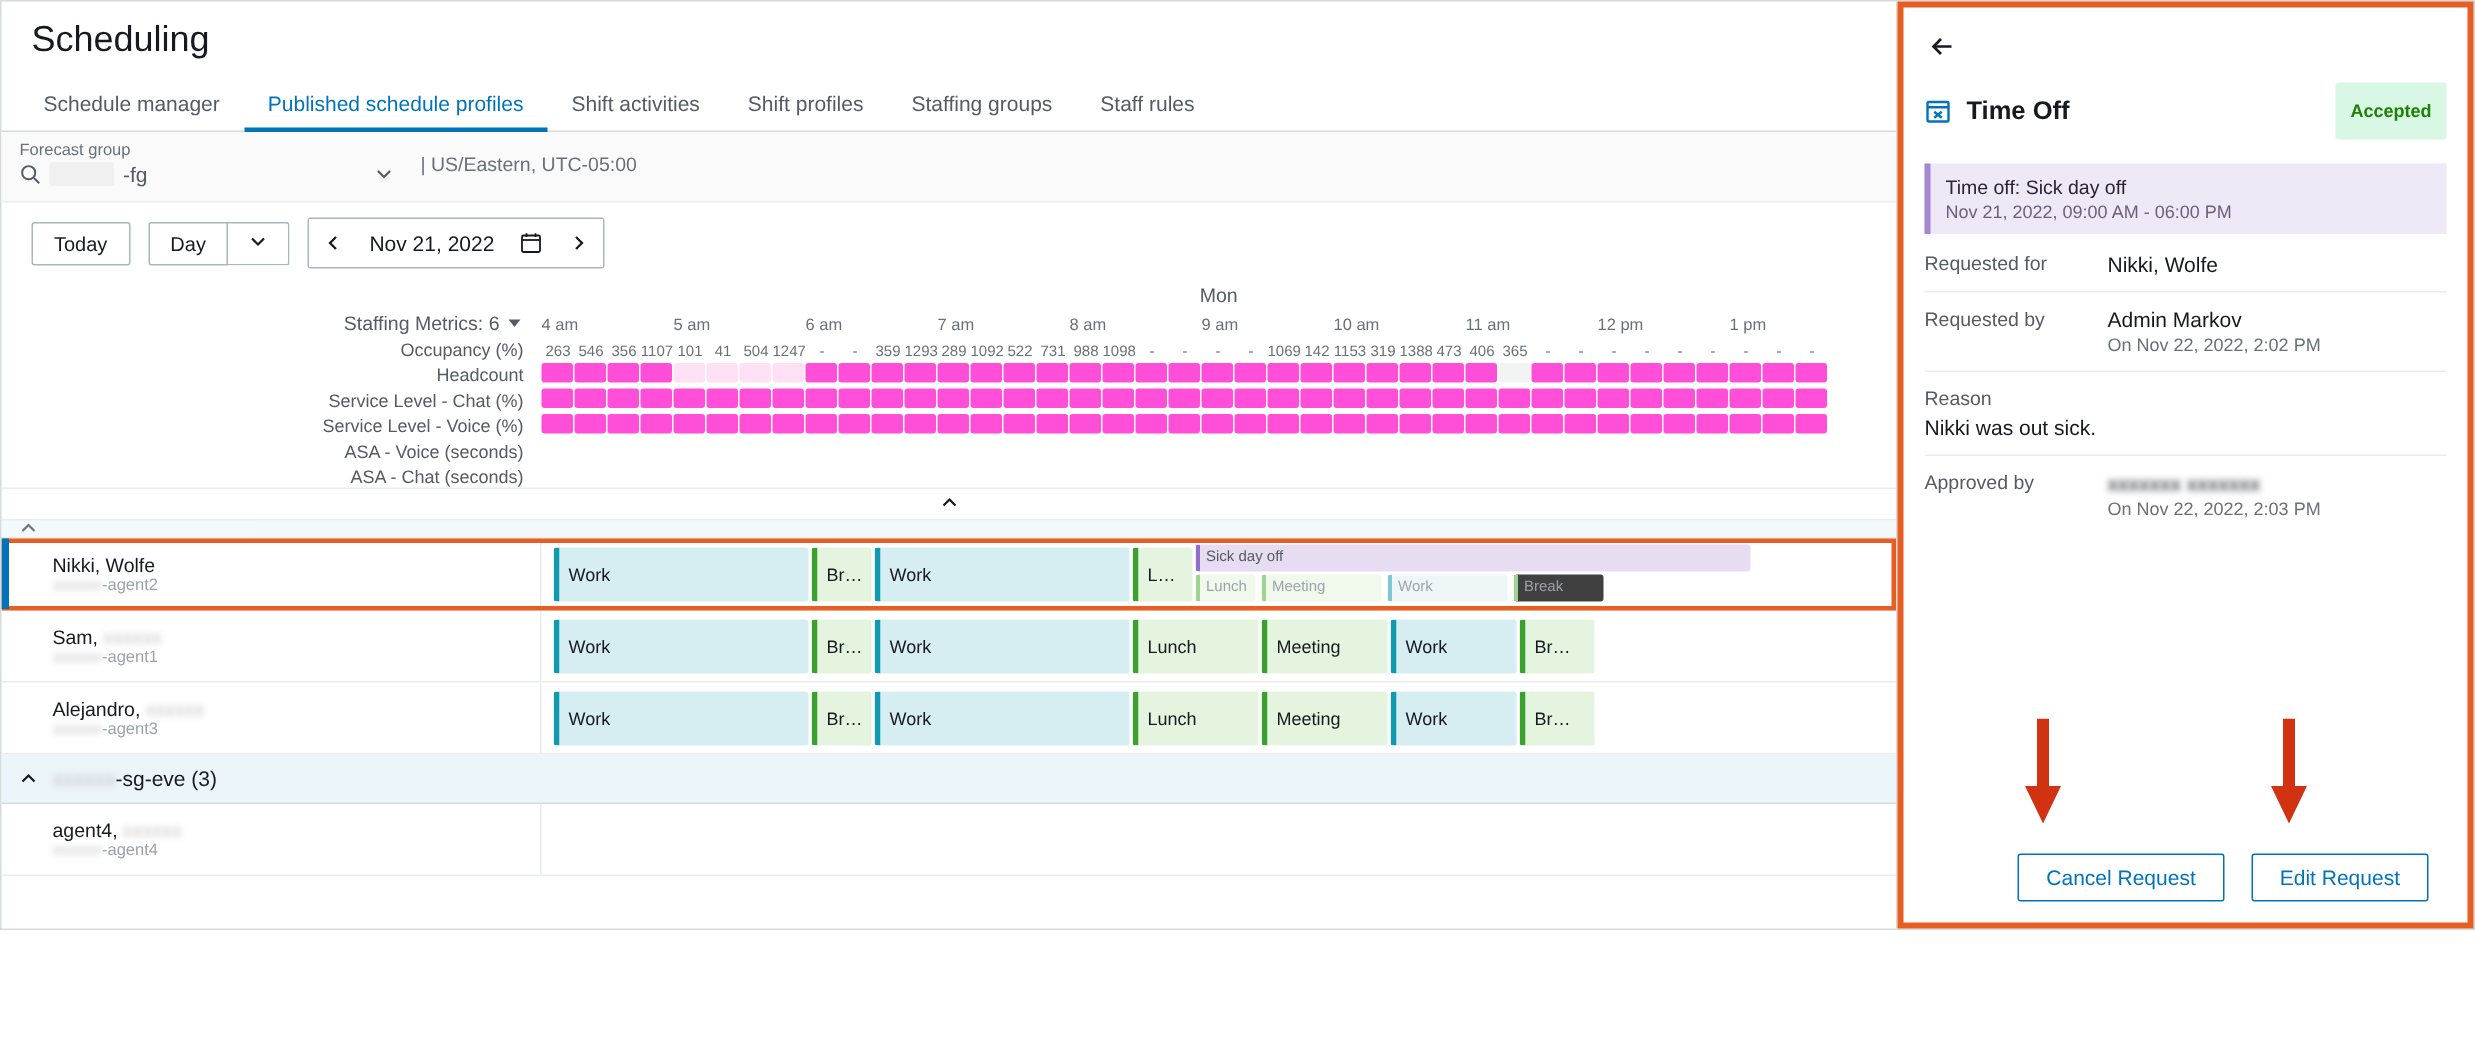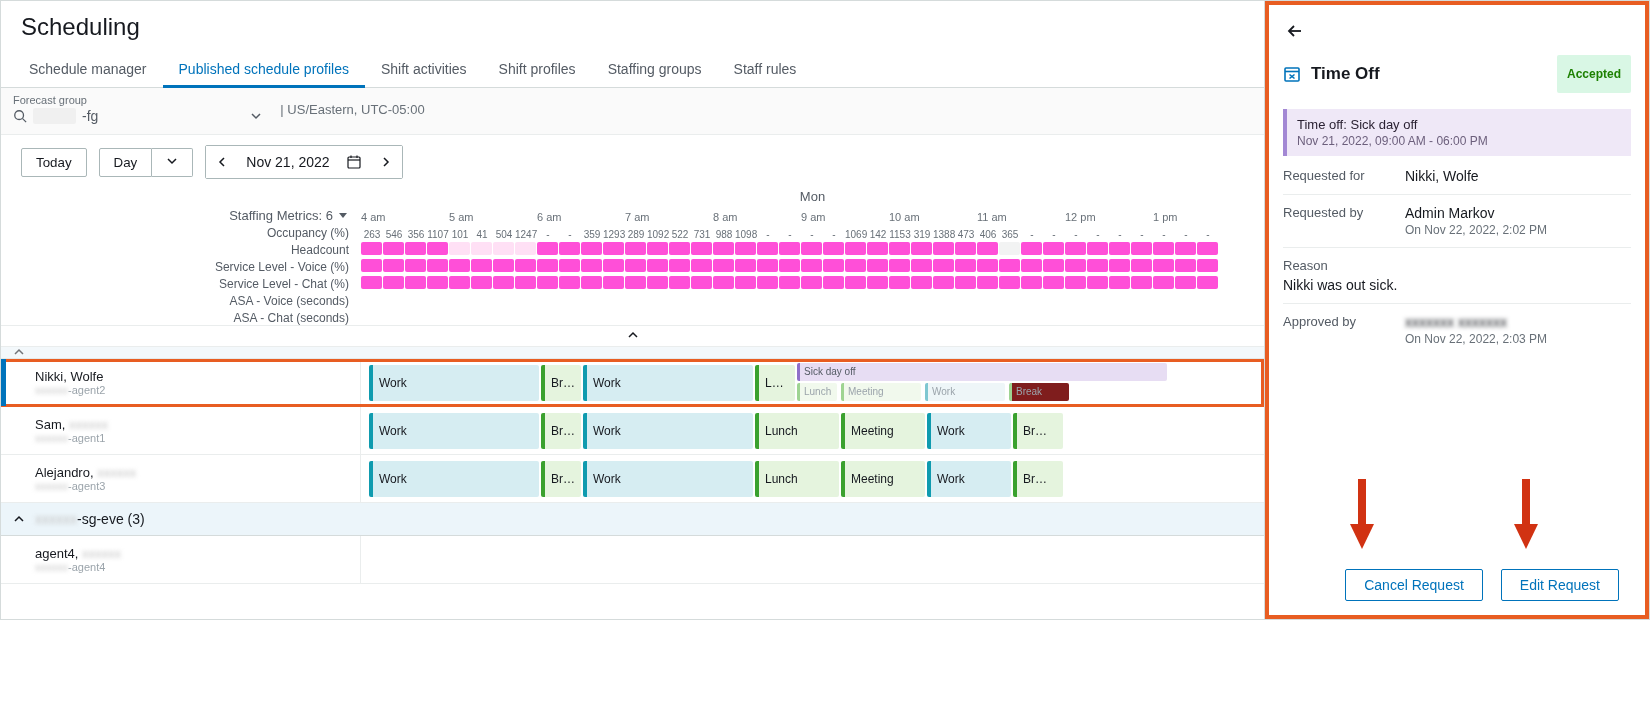--- a/index.html
+++ b/index.html
@@ -62,21 +62,21 @@
 .shift { position: absolute; top: 6px; height: 36px; border-radius: 2px; display: flex; align-items: center; font-size: 12px; padding: 0 6px; overflow: hidden; white-space: nowrap; border-left: 4px solid; }
 .s-work { background: #d6edf2; border-color: #0f9baf; color: #16191f; }
 .s-break { background: #e5f4de; border-color: #3aa12e; color: #16191f; }
 .s-lunch { background: #e5f4de; border-color: #3aa12e; color: #16191f; }
 .s-meet { background: #e5f4de; border-color: #3aa12e; color: #16191f; }
 .overlay { position: absolute; height: 18px; border-radius: 2px; font-size: 10px; padding: 0 4px; display: flex; align-items: center; overflow: hidden; white-space: nowrap; border-left: 3px solid; }
 .o-sick { top: 4px; background: #e7ddf3; border-color: #8f6fc9; color: #545b64; }
 .o-work { background: #eef6f8; border-color: #7fc7d1; color: #9ba4ab; }
 .o-lunch { background: #f1f9ed; border-color: #9ed492; color: #9ba4ab; }
 .o-meet { background: #f1f9ed; border-color: #9ed492; color: #9ba4ab; }
-.o-break { background: #7f1d1d; border-color: #9ed492; color: #9ba4ab; }
+.o-break { background: #404040; border-color: #9ed492; color: #9ba4ab; }
 
 
 .panel { width: 384px; flex-shrink: 0; display: flex; flex-direction: column; outline: 4px solid #e85d22; outline-offset: -4px; position: relative; }
 .panel-inner { padding: 14px 18px 60px; flex: 1; overflow: auto; }
 .back-row { padding: 4px 0 12px; }
 .back-btn { width: 24px; height: 24px; display: flex; align-items: center; justify-content: center; cursor: pointer; }
 .panel-title-row { display: flex; align-items: center; justify-content: space-between; margin-bottom: 16px; }
 .panel-title-row .pt-left { display: flex; align-items: center; gap: 10px; }
 .pt-icon { width: 18px; height: 18px; color: #0073bb; }
 .pt-text { font-size: 17px; font-weight: 600; }
@@ -287,66 +287,66 @@
             <div class="heat pink"></div>
             <div class="heat pink"></div>
             <div class="heat pink"></div>
             <div class="heat pink"></div>
             <div class="heat pink"></div>
             <div class="heat pink"></div>
             <div class="heat pink"></div>
           </div>
       </div>
       <div class="metric-row">
+        <div class="metric-name">Service Level - Chat (%)</div>
+        <div id="heat-slc" class="metric-cells">
+            <div class="heat pink"></div>
+            <div class="heat pink"></div>
+            <div class="heat pink"></div>
+            <div class="heat pink"></div>
+            <div class="heat pink"></div>
+            <div class="heat pink"></div>
+            <div class="heat pink"></div>
+            <div class="heat pink"></div>
+            <div class="heat pink"></div>
+            <div class="heat pink"></div>
+            <div class="heat pink"></div>
+            <div class="heat pink"></div>
+            <div class="heat pink"></div>
+            <div class="heat pink"></div>
+            <div class="heat pink"></div>
+            <div class="heat pink"></div>
+            <div class="heat pink"></div>
+            <div class="heat pink"></div>
+            <div class="heat pink"></div>
+            <div class="heat pink"></div>
+            <div class="heat pink"></div>
+            <div class="heat pink"></div>
+            <div class="heat pink"></div>
+            <div class="heat pink"></div>
+            <div class="heat pink"></div>
+            <div class="heat pink"></div>
+            <div class="heat pink"></div>
+            <div class="heat pink"></div>
+            <div class="heat pink"></div>
+            <div class="heat pink"></div>
+            <div class="heat pink"></div>
+            <div class="heat pink"></div>
+            <div class="heat pink"></div>
+            <div class="heat pink"></div>
+            <div class="heat pink"></div>
+            <div class="heat pink"></div>
+            <div class="heat pink"></div>
+            <div class="heat pink"></div>
+            <div class="heat pink"></div>
+          </div>
+      </div>
+      <div class="metric-row">
         <div class="metric-name">Service Level - Voice (%)</div>
         <div id="heat-slv" class="metric-cells">
-            <div class="heat pink"></div>
-            <div class="heat pink"></div>
-            <div class="heat pink"></div>
-            <div class="heat pink"></div>
-            <div class="heat pink"></div>
-            <div class="heat pink"></div>
-            <div class="heat pink"></div>
-            <div class="heat pink"></div>
-            <div class="heat pink"></div>
-            <div class="heat pink"></div>
-            <div class="heat pink"></div>
-            <div class="heat pink"></div>
-            <div class="heat pink"></div>
-            <div class="heat pink"></div>
-            <div class="heat pink"></div>
-            <div class="heat pink"></div>
-            <div class="heat pink"></div>
-            <div class="heat pink"></div>
-            <div class="heat pink"></div>
-            <div class="heat pink"></div>
-            <div class="heat pink"></div>
-            <div class="heat pink"></div>
-            <div class="heat pink"></div>
-            <div class="heat pink"></div>
-            <div class="heat pink"></div>
-            <div class="heat pink"></div>
-            <div class="heat pink"></div>
-            <div class="heat pink"></div>
-            <div class="heat pink"></div>
-            <div class="heat pink"></div>
-            <div class="heat pink"></div>
-            <div class="heat pink"></div>
-            <div class="heat pink"></div>
-            <div class="heat pink"></div>
-            <div class="heat pink"></div>
-            <div class="heat pink"></div>
-            <div class="heat pink"></div>
-            <div class="heat pink"></div>
-            <div class="heat pink"></div>
-          </div>
-      </div>
-      <div class="metric-row">
-        <div class="metric-name">Service Level - Chat (%)</div>
-        <div id="heat-slc" class="metric-cells">
             <div class="heat pink"></div>
             <div class="heat pink"></div>
             <div class="heat pink"></div>
             <div class="heat pink"></div>
             <div class="heat pink"></div>
             <div class="heat pink"></div>
             <div class="heat pink"></div>
             <div class="heat pink"></div>
             <div class="heat pink"></div>
             <div class="heat pink"></div>

